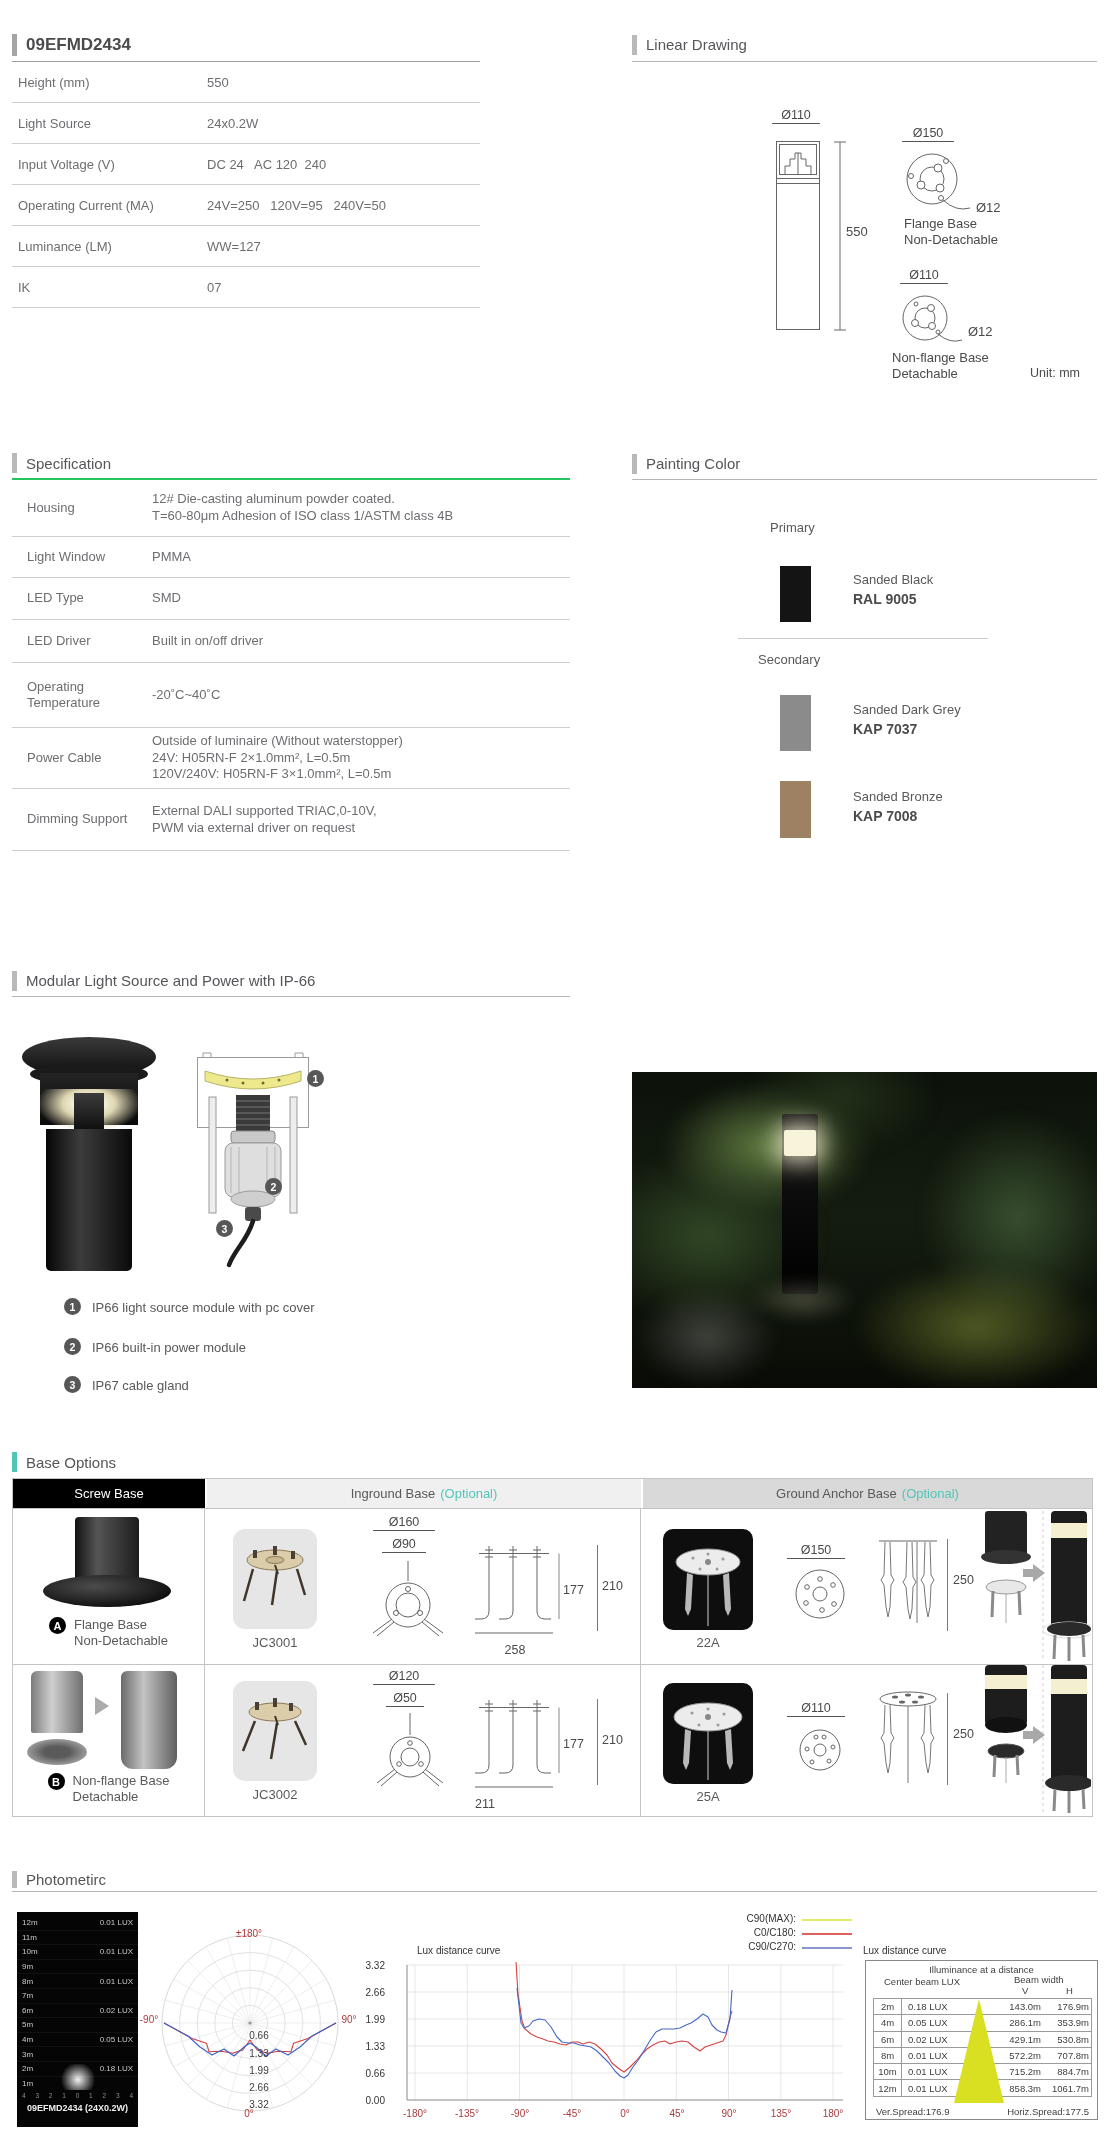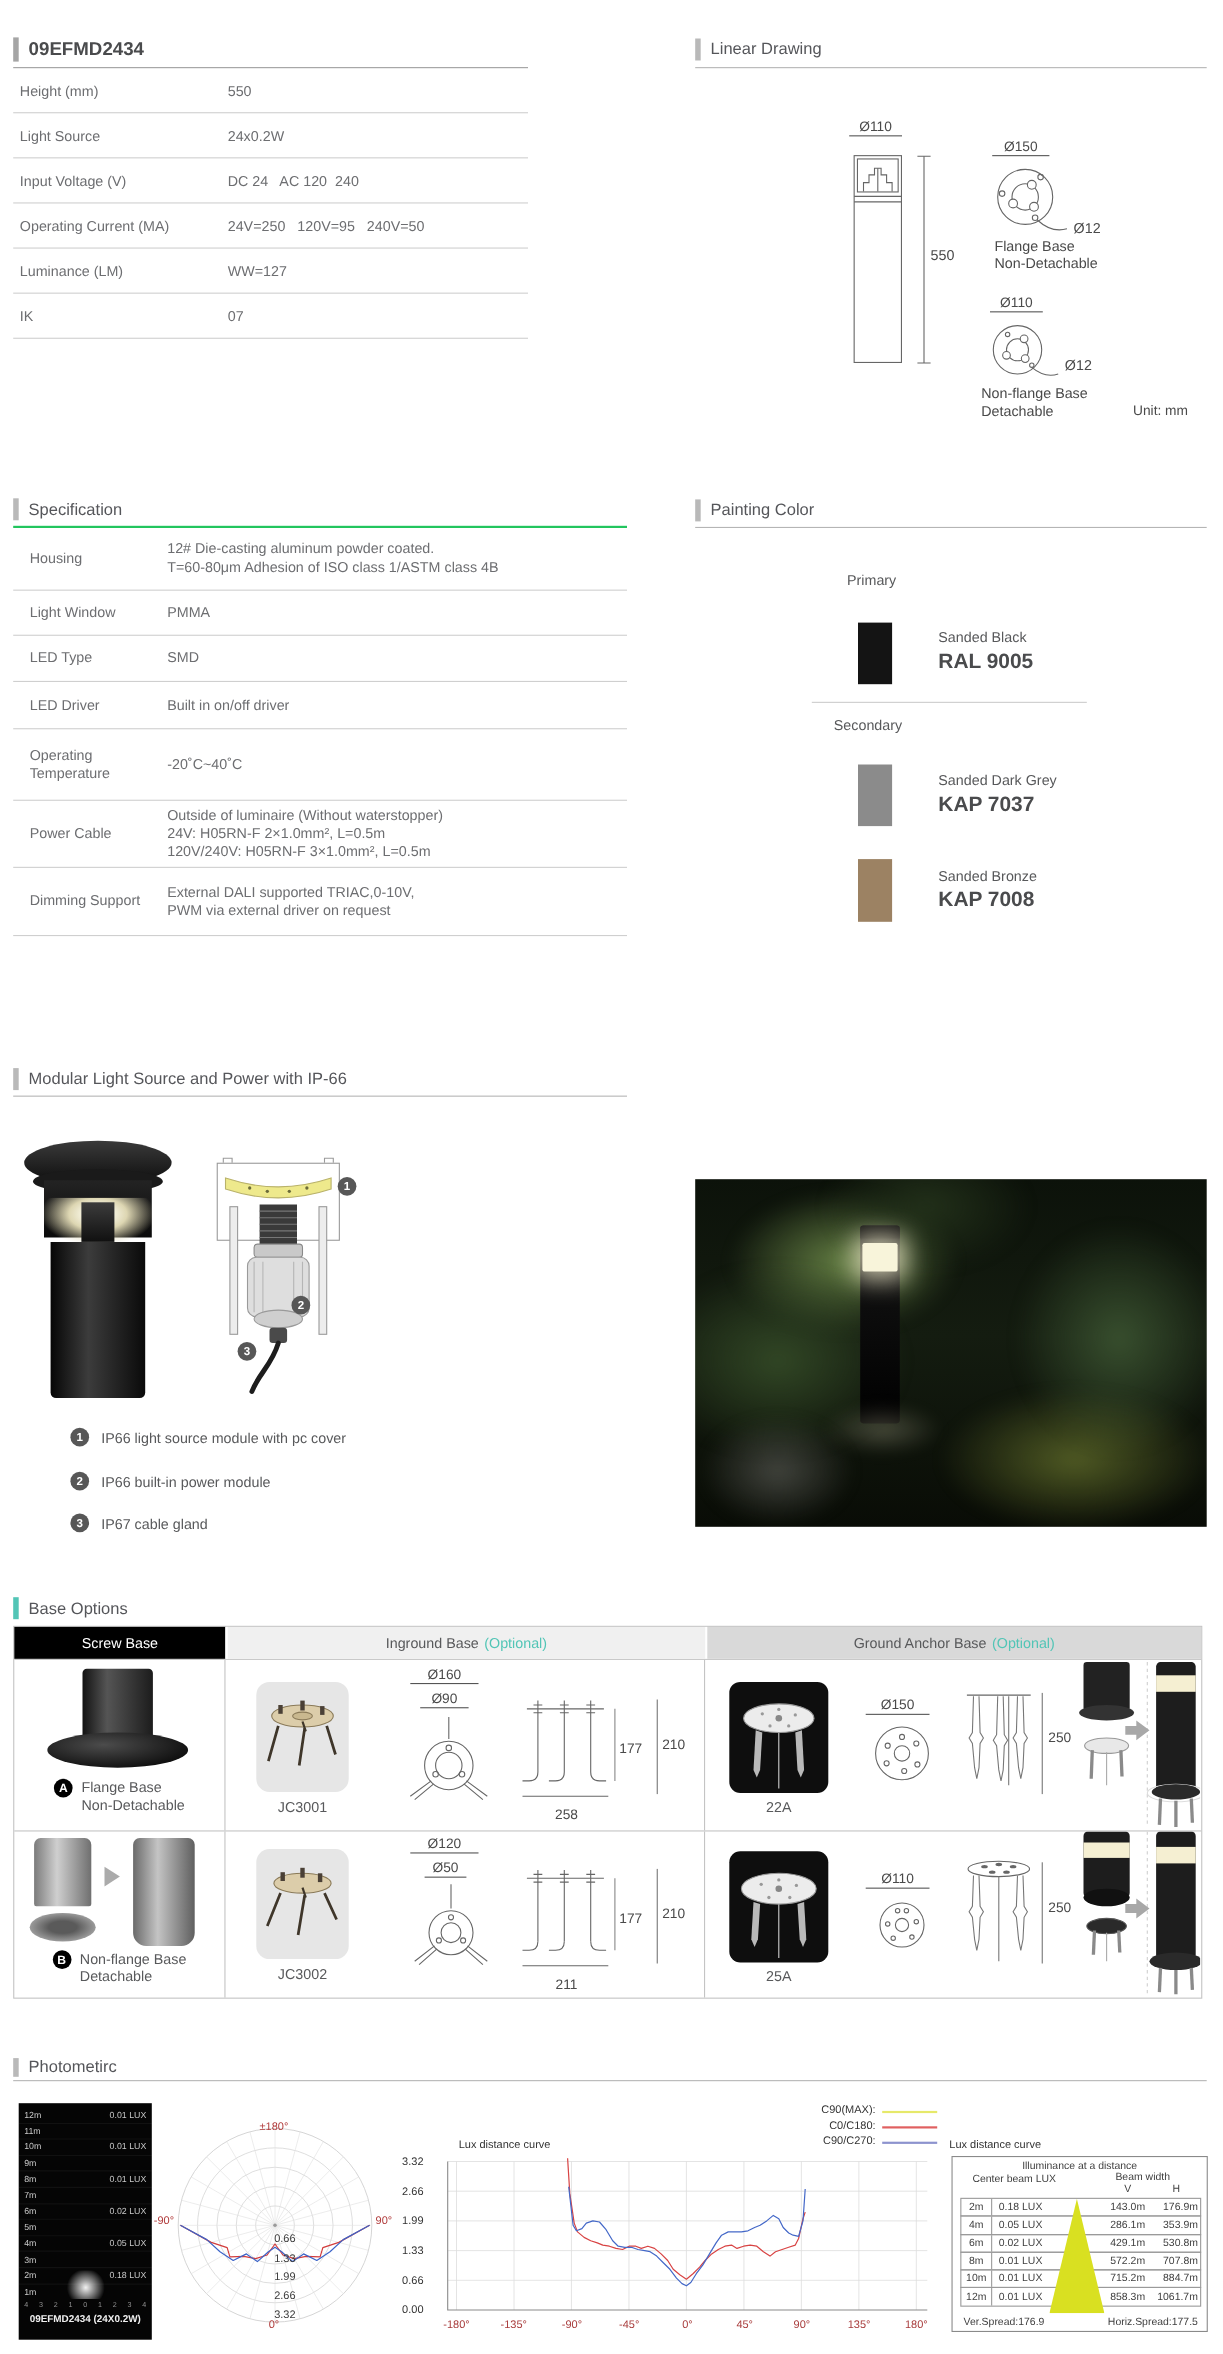--- a/index.html
+++ b/index.html
@@ -16,21 +16,21 @@
   .pval{white-space:pre-wrap}
   .srow{display:flex;align-items:center;border-bottom:1px solid #cfcfcf;font-size:13px;color:#6d6e71}
   .slabel{width:140px;padding-left:15px;white-space:pre-wrap;line-height:1.25}
   .sval{white-space:pre-wrap;line-height:1.3}
   .dim{position:absolute;font-size:12.5px;color:#4a4a4a;text-align:center;border-bottom:1px solid #555;padding-bottom:1px}
   .dimtxt{position:absolute;font-size:12.5px;color:#4a4a4a}
   .drawtxt{position:absolute;font-size:13px;color:#4a4a4a}
   .vline{position:absolute;border-left:1px solid #777;width:0}
   .swatch{position:absolute;width:31px;height:56px}
   .sw-name{position:absolute;font-size:13px;color:#58595b}
-  .sw-code{position:absolute;font-size:19px;color:#4a4b4d;font-weight:bold}
+  .sw-code{position:absolute;font-size:14px;color:#4a4b4d;font-weight:bold}
   .callout{position:absolute;width:17px;height:17px;border-radius:50%;background:#575757;color:#fff;font-size:10.5px;font-weight:bold;display:flex;align-items:center;justify-content:center}
   .mlist-text{position:absolute;font-size:13px;color:#58595b}
   .bo-table{position:absolute;left:0;top:30px;width:1081px;border:1px solid #c4c4c4}
   .bo-head{display:flex;height:29px;font-size:13px}
   .bo-hc{display:flex;align-items:center;justify-content:center}
   .bo-row{display:flex;border-top:1px solid #c4c4c4}
   .bo-c1{width:192px;border-right:1px solid #c4c4c4;position:relative}
   .bo-c2{width:436px;border-right:1px solid #c4c4c4;position:relative}
   .bo-c3{flex:1;position:relative}
   .badge{width:17px;height:17px;border-radius:50%;background:#000;color:#fff;font-weight:bold;font-size:11px;display:flex;align-items:center;justify-content:center;flex:none}
@@ -475,21 +475,21 @@
               <path d="M16,70 q0,8 -8,8 h-6"></path>
                 <path d="M40,70 q0,8 -8,8 h-6"></path>
                 <path d="M64,70 q0,8 8,8 h6"></path>
             </g>
             <line x1="86" y1="12.5" x2="86" y2="78" stroke="#888"></line>
             <line x1="2" y1="92" x2="80" y2="92" stroke="#666"></line>
           </svg>
           <div class="vline" style="left:392px;top:34px;height:86px"></div>
           <span class="dimtxt" style="left:358px;top:72px">177</span>
           <span class="dimtxt" style="left:397px;top:68px">210</span>
-          <span class="dimtxt" style="left:270px;top:132px;width:80px;text-align:center">211</span>
+          <span class="dimtxt" style="left:270px;top:132px;width:80px;text-align:left">211</span>
         </div>
         <div class="bo-c3">
           <div class="anchor-box" style="left:22px;top:18px">
             <svg width="90" height="101" viewBox="0 0 90 101">
               <path d="M22,46 l6,2 -2,32 -3,7 -3,-7 z" fill="#b9b9b9"></path>
               <path d="M68,46 l-6,2 2,32 3,7 3,-7 z" fill="#b9b9b9"></path>
               <line x1="45" y1="48" x2="45" y2="97" stroke="#cfcfcf"></line>
               <ellipse cx="45" cy="34" rx="34" ry="14" fill="#ececec" stroke="#999"></ellipse>
               <circle cx="45" cy="34" r="3" fill="#888"></circle>
               <circle cx="29" cy="30" r="1.5" fill="#999"></circle>

